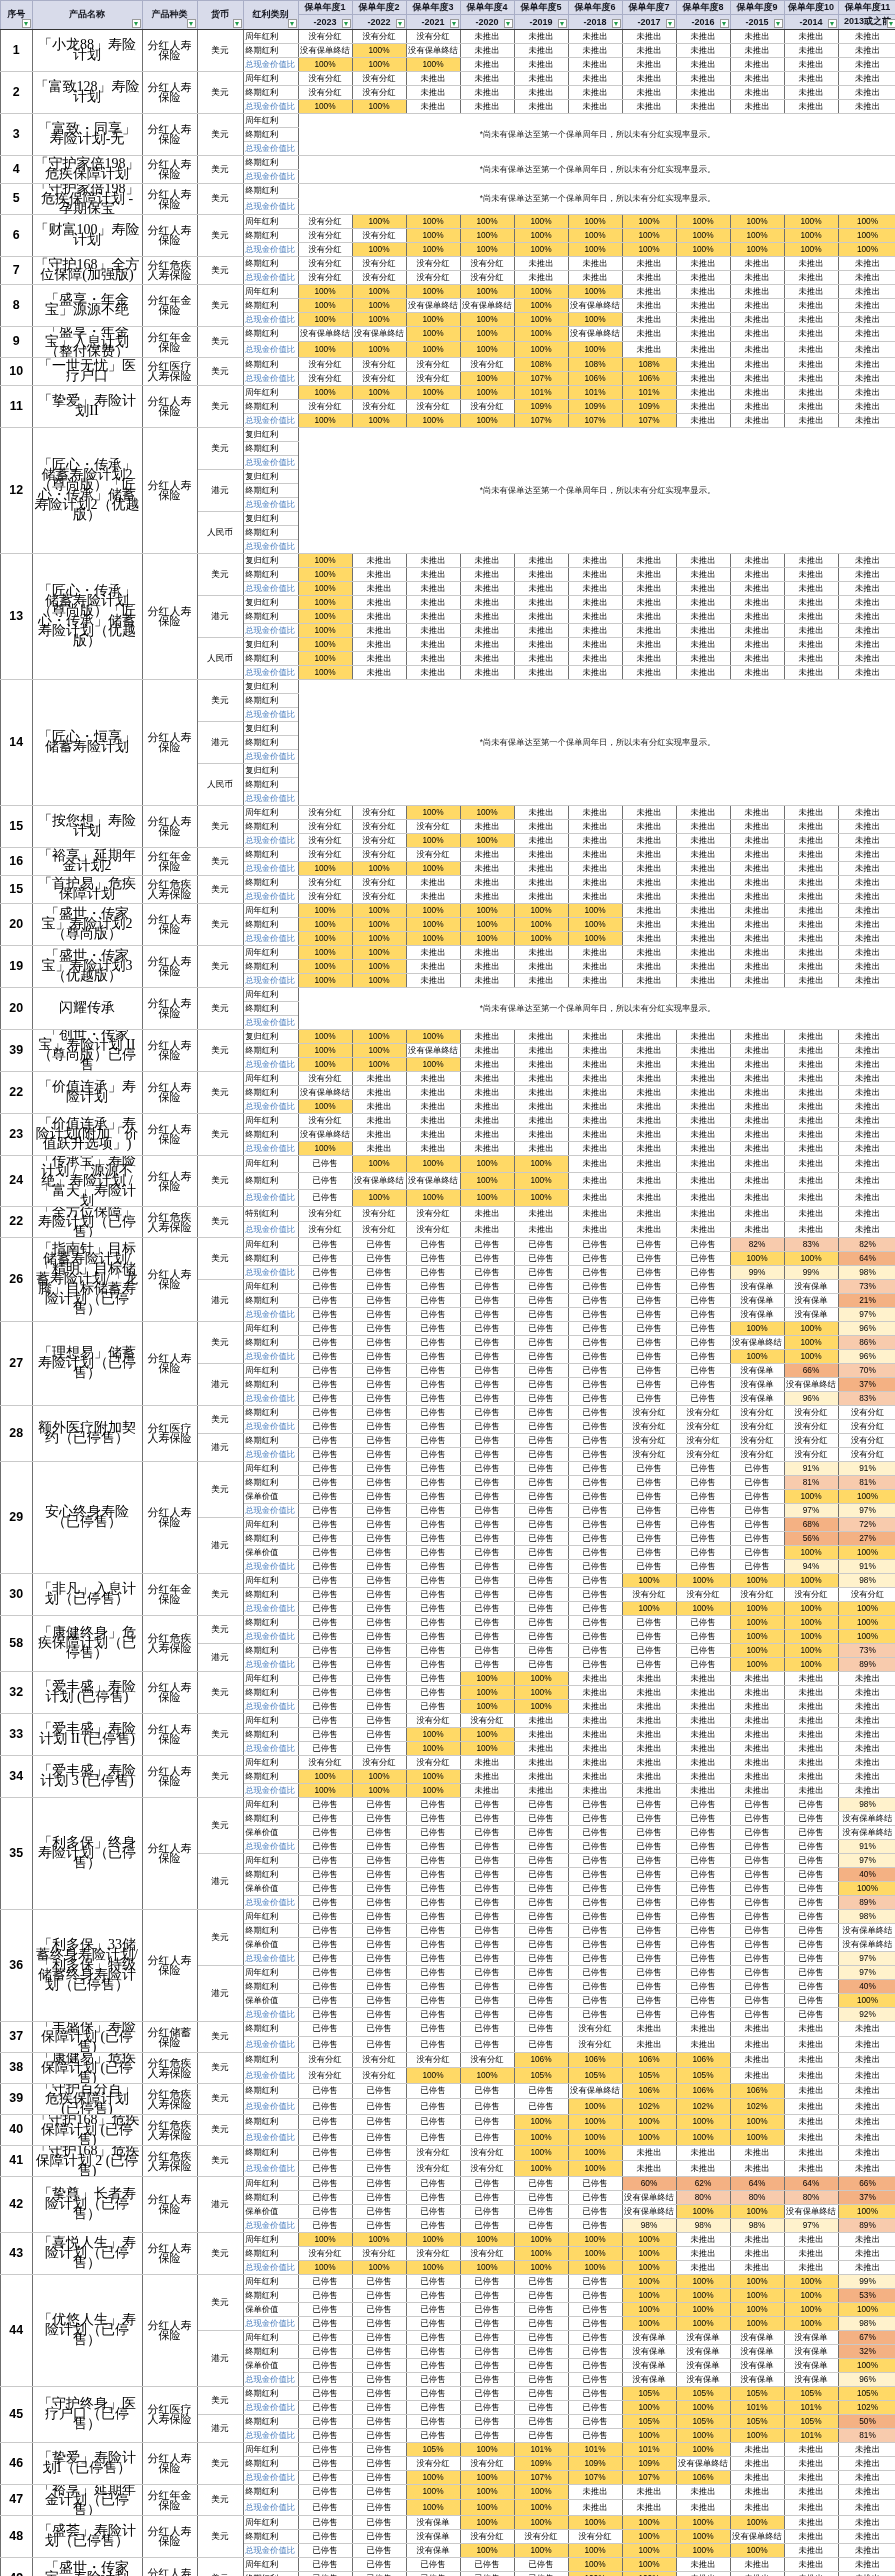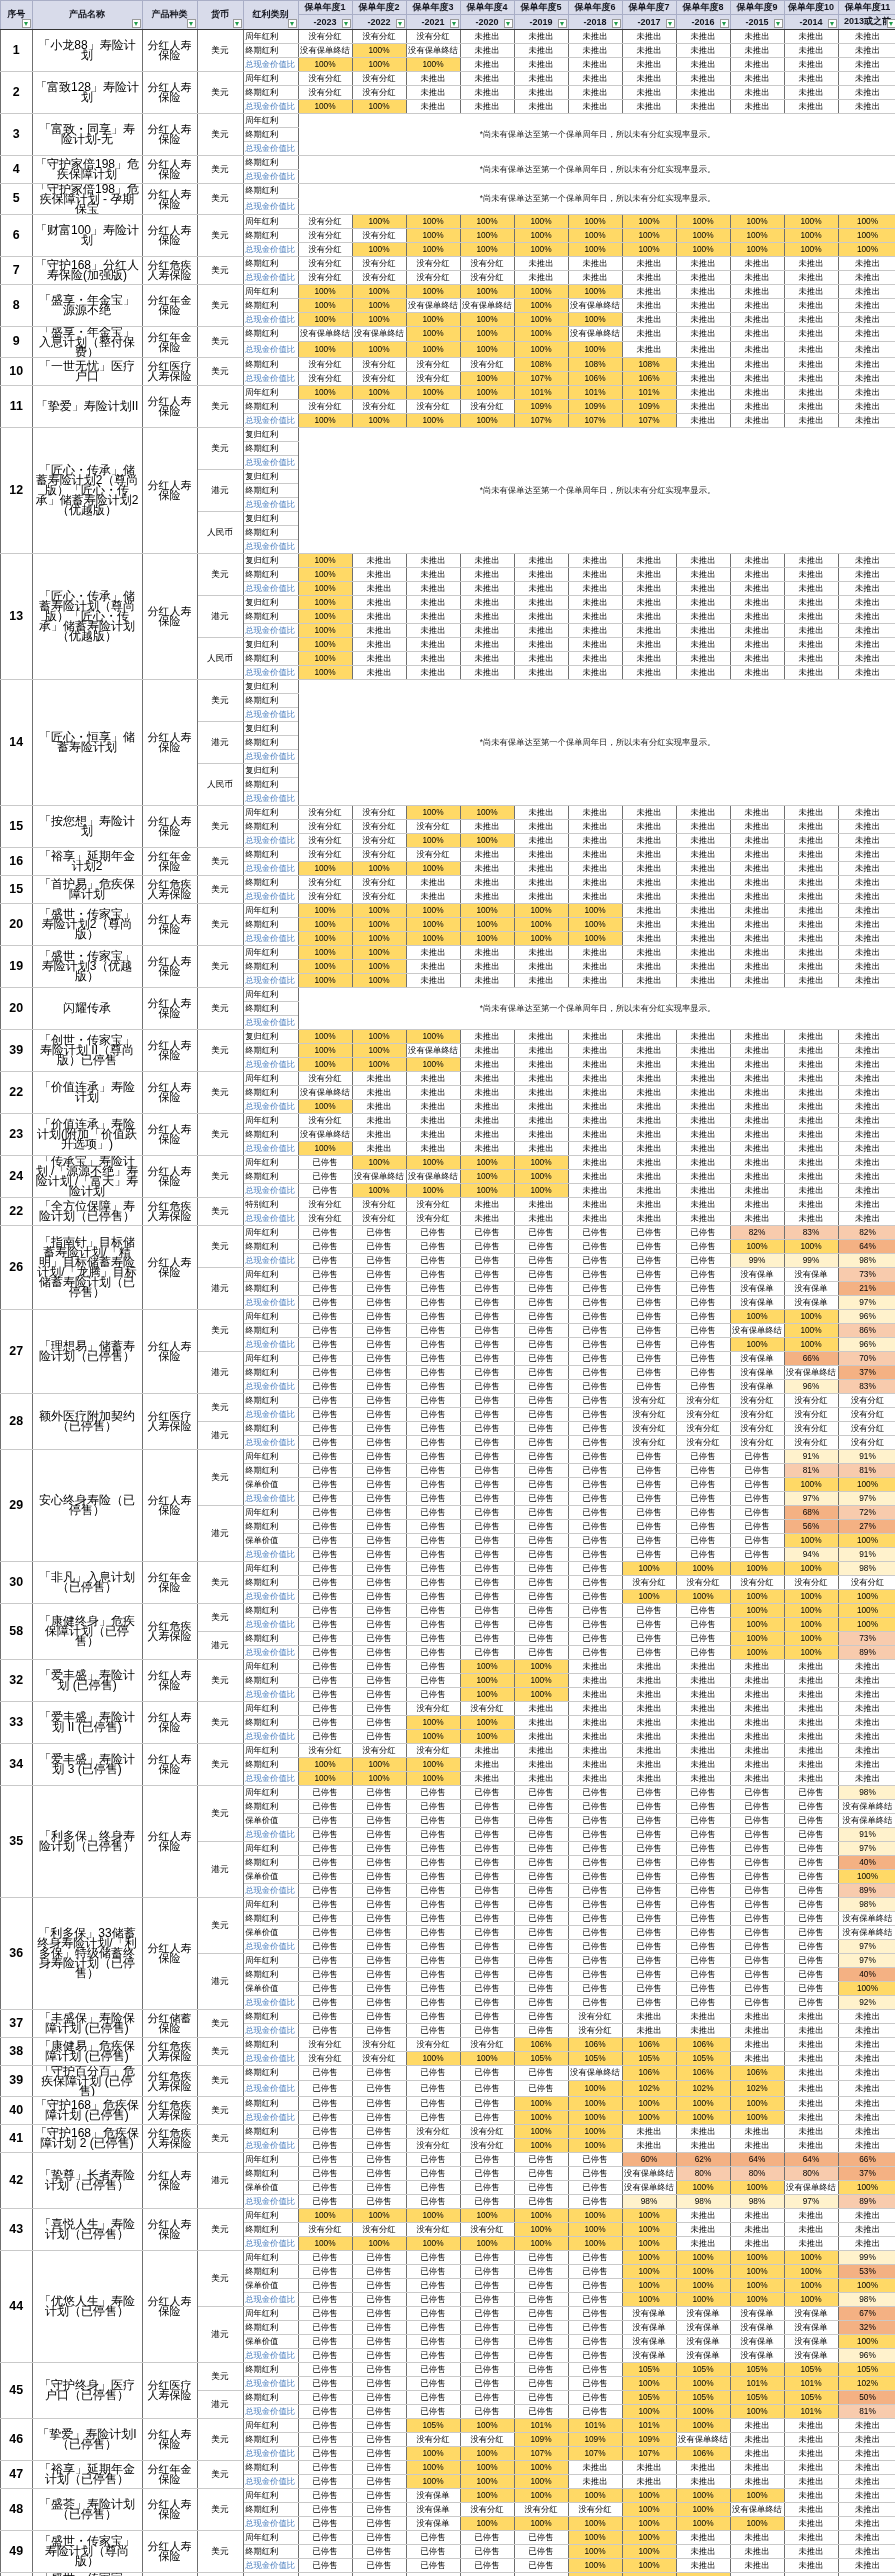--- a/index.html
+++ b/index.html
@@ -13,21 +13,21 @@
   th,td{overflow:hidden;vertical-align:middle;text-align:center;
     border-left:0.8px solid var(--grid-dark);border-right:0.8px solid var(--grid-dark);
     border-top:0.8px solid var(--grid-light);border-bottom:0.8px solid var(--grid-light);}
   thead th{background:var(--header-bg);font-weight:bold;font-size:9px;color:#14161f;
     position:relative;border:0.8px solid #a9aec6;padding:0 0.8px;}
   thead tr.top th{height:13.3px;}
   thead tr.sub th{height:13.3px;border-bottom:1.7px solid #333;}
   thead th.lh{border-bottom:1.7px solid #333;}
   tbody td{font-size:8.3px;line-height:9px;height:13px;padding:0;}
   td.no{font-size:12.4px;font-weight:bold;}
-  td.name{font-size:12px;line-height:10px;padding:0 1.7px;}
+  td.name{font-size:14px;line-height:10px;padding:0 1.7px;font-family:Liberation Serif, serif;}
   td.type{font-size:11px;line-height:10px;padding:0 0.8px;}
   td.cur{font-size:8.7px;}
   td.lbl{text-align:left;padding:0 1.7px;}
   td.lbl.blue{color:var(--blue);}
   td.note-cell{font-size:8.3px;color:#1a1a1a;}
   td.c-gold{background:var(--gold);}
   td.c-cream{background:var(--cream);}
   td.c-pink{background:var(--pink);}
   td.c-orange{background:var(--orange);}
   tr.grp td{border-top:1.7px solid #595959;}
@@ -295,21 +295,21 @@
         <td class="c-gold">100%</td>
         <td class="c-gold">100%</td>
         <td class="c-gold">100%</td>
         <td class="c-gold">100%</td>
         <td class="c-gold">100%</td>
         <td class="c-gold">100%</td>
         <td class="c-gold">100%</td>
       </tr>
       <tr class="grp">
         <td class="no" rowspan="2">7</td>
-        <td class="name" rowspan="2">「守护168」分红人寿保险(加强版)</td>
+        <td class="name" rowspan="2">「守护168」全方位保障(加强版)</td>
         <td class="type" rowspan="2">分红危疾人寿保险</td>
         <td class="cur" rowspan="2">美元</td>
         <td class="lbl">终期红利</td>
         <td class="">没有分红</td>
         <td class="">没有分红</td>
         <td class="">没有分红</td>
         <td class="">没有分红</td>
         <td class="">未推出</td>
         <td class="">未推出</td>
         <td class="">未推出</td>

